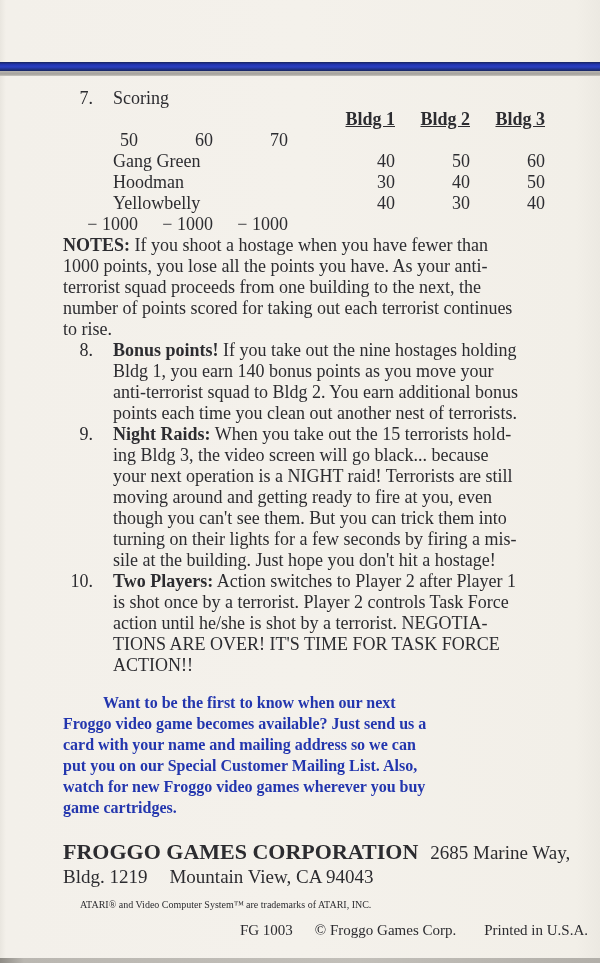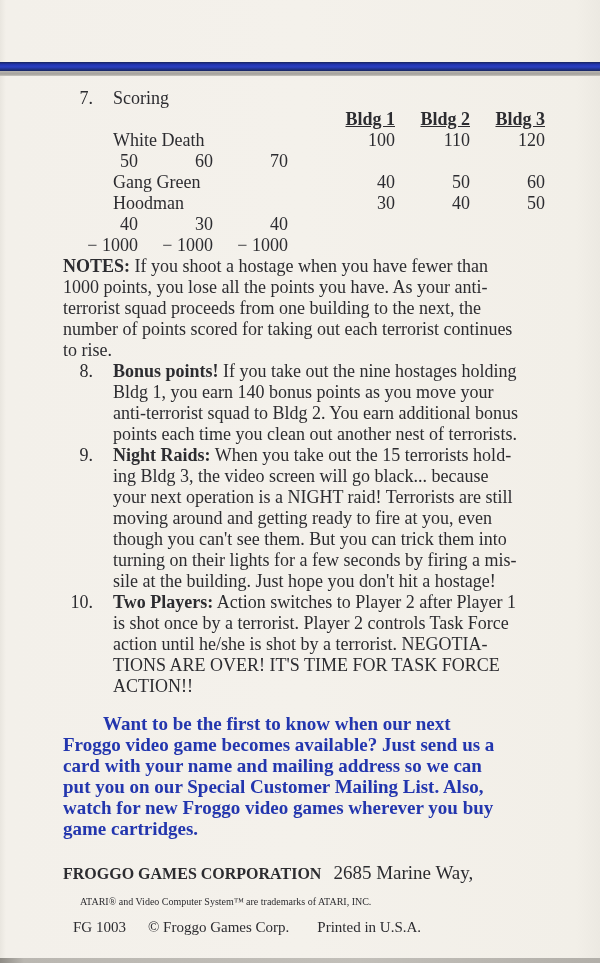--- a/index.html
+++ b/index.html
@@ -33,32 +33,32 @@
   .tcell{flex:0 0 75px;text-align:right;white-space:nowrap;}
   .th{font-weight:bold;text-decoration:underline;}
 
   .para{margin:0;white-space:pre-line;}
 
   .promo{
     margin:16px 0 0 0;
     white-space:pre-line;
     text-indent:40px;
     font-weight:bold;
-    font-size:19px;line-height:21px;
+    font-size:16px;line-height:21px;
     color:#2336ae;
   }
 
   
   .footer{margin-top:22px;}
   .company-line{margin:0;font-size:19px;line-height:24px;}
-  .company-line .company{font-weight:bold;font-size:16px;}
+  .company-line .company{font-weight:bold;font-size:22px;}
   .company-line .addr1{margin-left:12px;text-align:right;}
   .addr2b{margin-left:22px;}
   .trademark{margin:6px 0 0 17px;font-size:10px;line-height:20px;}
-  .printline{margin:5px 0 0 0;font-size:15px;line-height:20px;}
+  .printline{margin:5px 0 0 0;font-size:15px;line-height:20px;text-align:right;}
   .printline .pn{margin-left:10px;}
   .printline .cp{margin-left:22px;}
   .printline .pr{margin-left:28px;}
 
   .bottom-edge{
     position:absolute;left:0;bottom:0;width:600px;height:5px;
     background:linear-gradient(90deg,#8f8c86 0,#bab7b1 4%,#c2bfb9 60%,#b2afa9 100%);
   }
 </style>
 </head>
@@ -79,43 +79,38 @@
     </div>
 
     <div class="table">
       <div class="trow">
         <span class="tlabel"></span>
         <span class="tcell th">Bldg 1</span>
         <span class="tcell th">Bldg 2</span>
         <span class="tcell th">Bldg 3</span>
       </div>
       <div class="trow">
-        <span class="tlabel">White Death</span>
-        <span class="tcell">100</span>
-        <span class="tcell">110</span>
-        <span class="tcell">120</span>
-      </div>
-      <div class="trow">
         <span class="tcell">50</span>
         <span class="tcell">60</span>
         <span class="tcell">70</span>
       </div>
       <div class="trow">
         <span class="tlabel">Gang Green</span>
         <span class="tcell">40</span>
         <span class="tcell">50</span>
         <span class="tcell">60</span>
       </div>
       <div class="trow">
         <span class="tlabel">Hoodman</span>
         <span class="tcell">30</span>
         <span class="tcell">40</span>
         <span class="tcell">50</span>
       </div>
       <div class="trow">
+        <span class="tlabel">Yellowbelly</span>
         <span class="tcell">40</span>
         <span class="tcell">30</span>
         <span class="tcell">40</span>
       </div>
       <div class="trow">
         <span class="tcell">− 1000</span>
         <span class="tcell">− 1000</span>
         <span class="tcell">− 1000</span>
       </div>
     </div>
@@ -156,20 +151,21 @@
 
     <p class="promo">Want to be the first to know when our next
 Froggo video game becomes available? Just send us a
 card with your name and mailing address so we can
 put you on our Special Customer Mailing List. Also,
 watch for new Froggo video games wherever you buy
 game cartridges.</p>
 
     <div class="footer">
       <p class="company-line"><span class="company">FROGGO GAMES CORPORATION</span><span class="addr1">2685 Marine Way,</span></p>
+      <p class="company-line"><span>Bldg. 1219</span><span class="addr2b">Mountain View, CA 94043</span></p>
       <p class="trademark">ATARI® and Video Computer System™ are trademarks of ATARI, INC.</p>
       <p class="printline"><span class="pn">FG 1003</span><span class="cp">© Froggo Games Corp.</span><span class="pr">Printed in U.S.A.</span></p>
     </div>
 
   </div>
 
   <div class="bottom-edge"></div>
 </div>
 
 </body></html>

